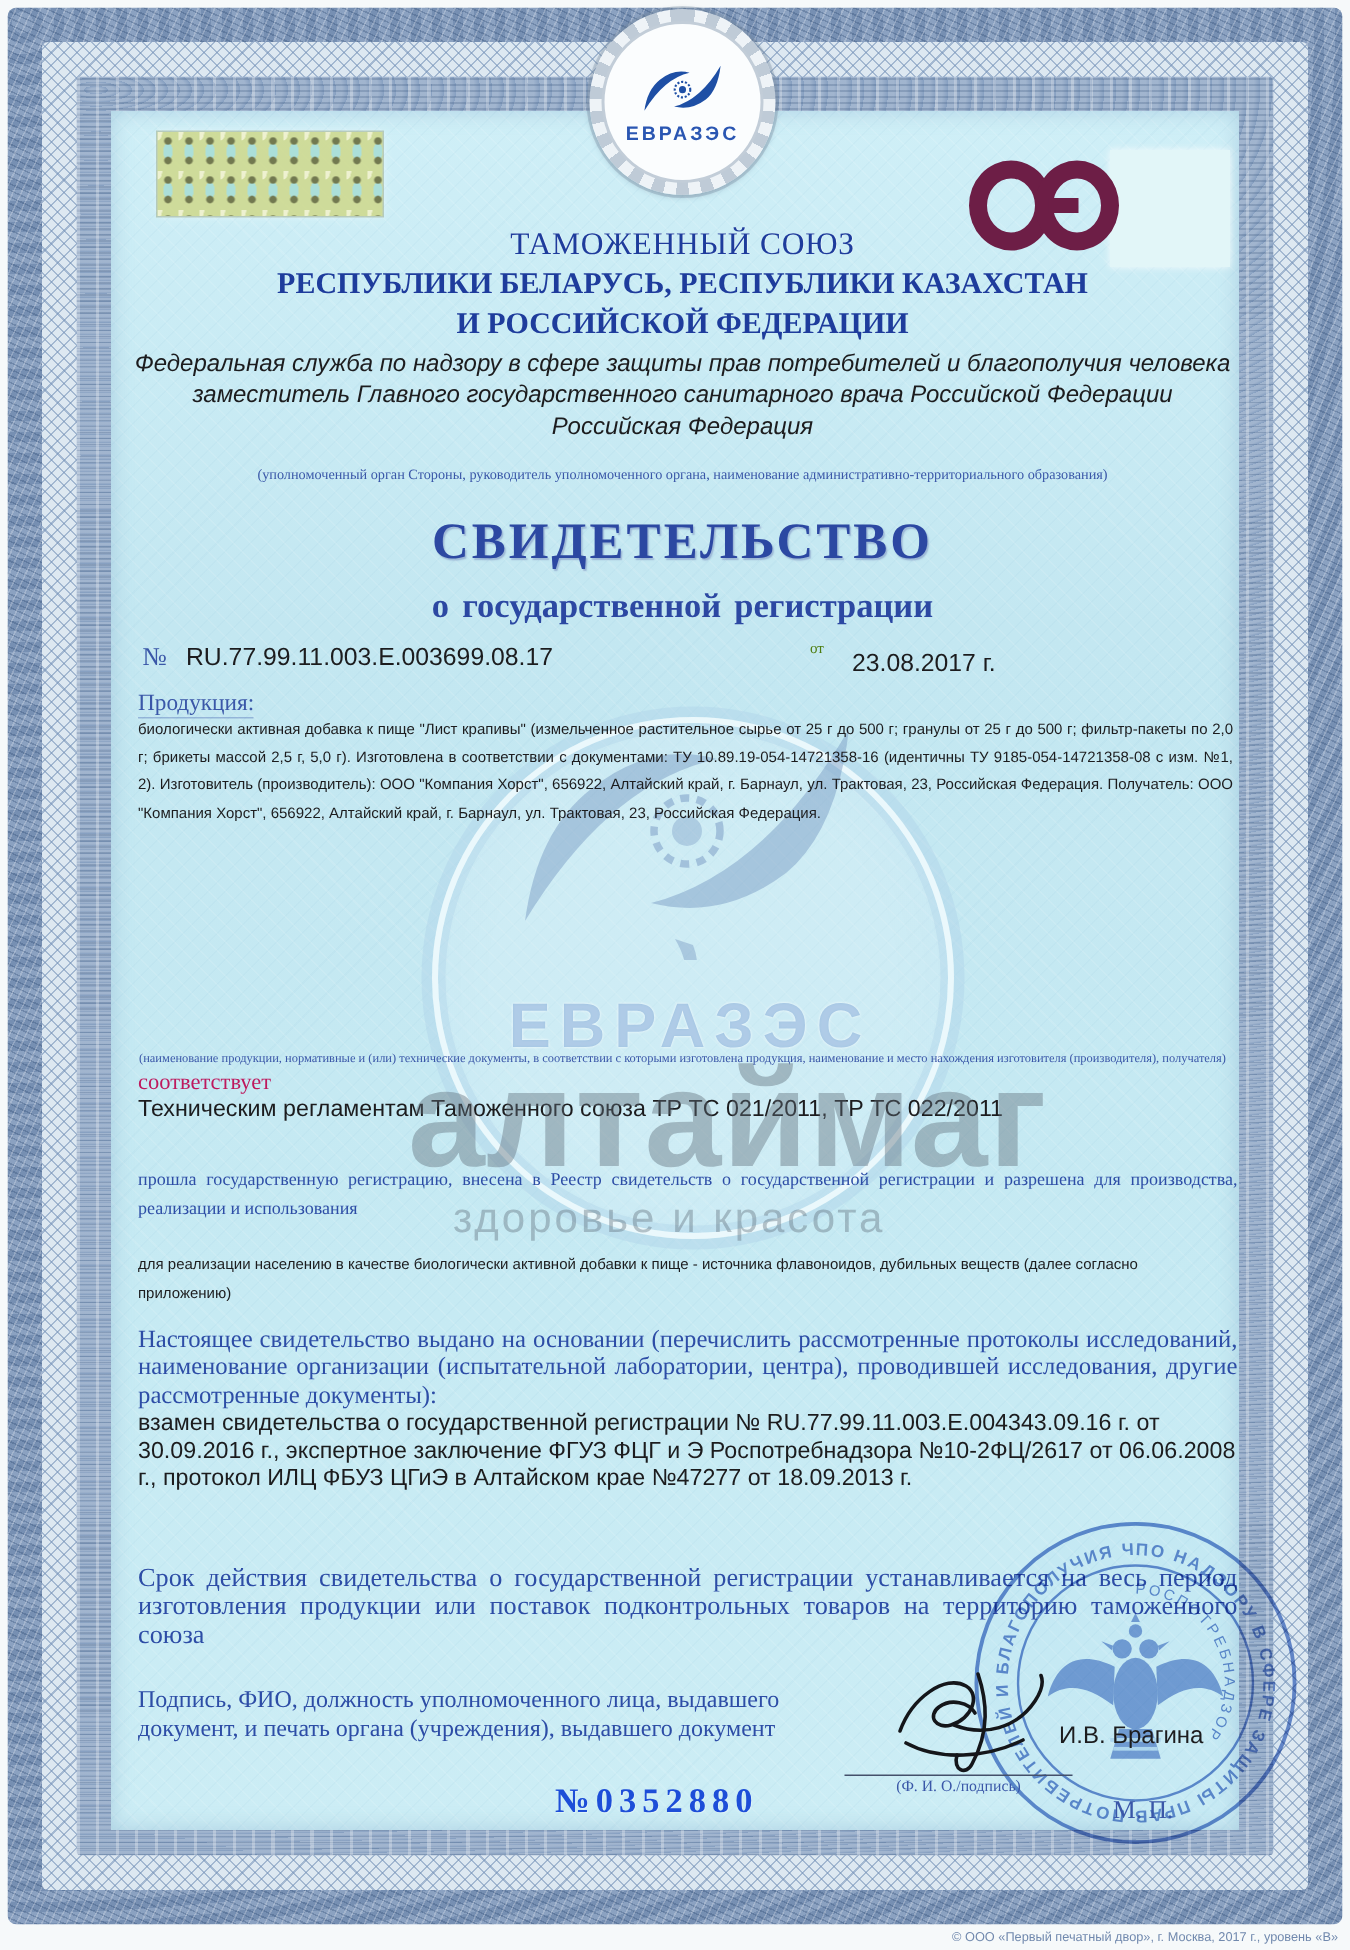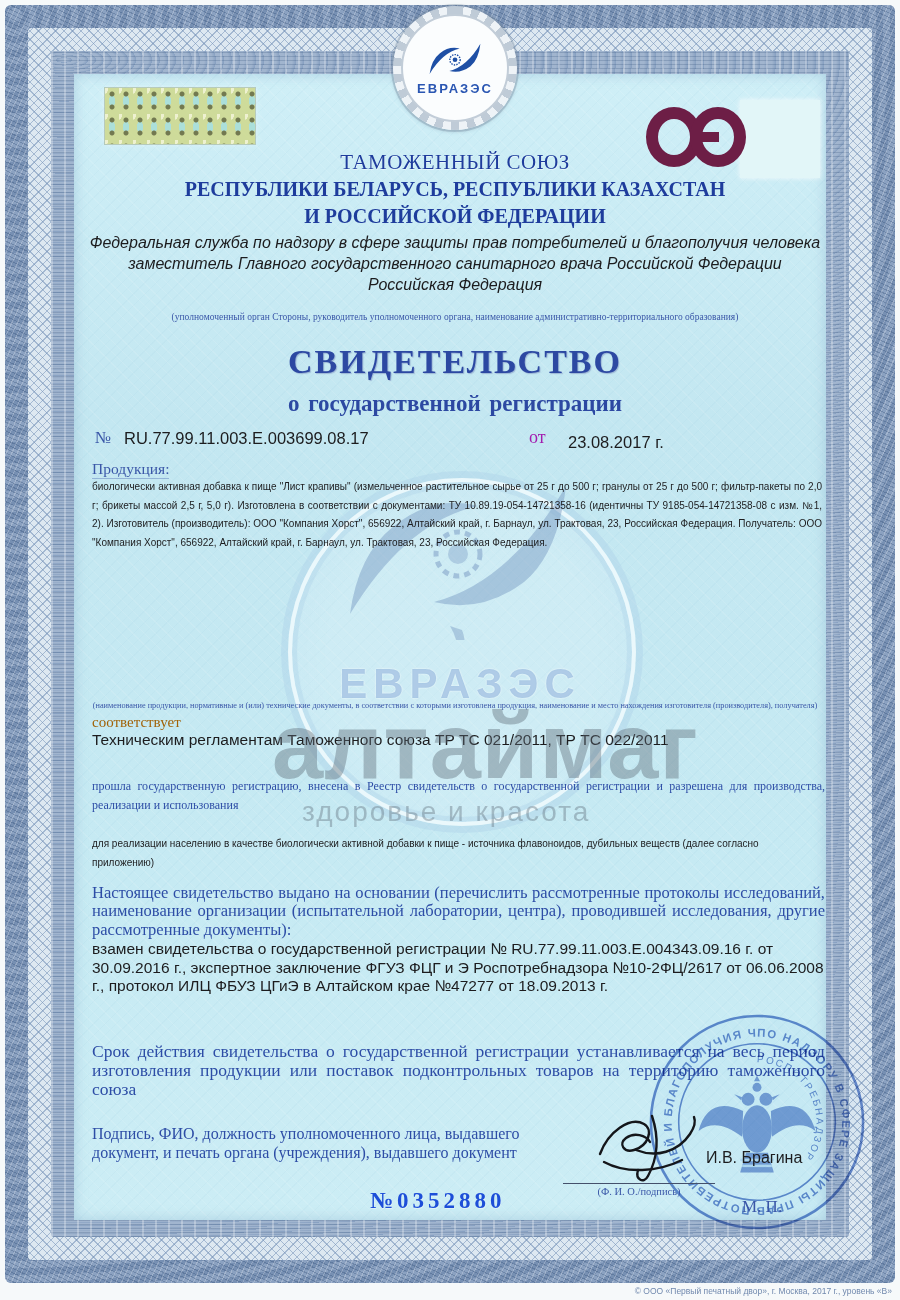--- a/index.html
+++ b/index.html
@@ -45,27 +45,27 @@
   .hdr2{left:85px;top:178px;width:740px;font-size:20px;font-weight:bold;color:#1e3c9c;}
   .hdr3{left:85px;top:205px;width:740px;font-size:20px;font-weight:bold;color:#1e3c9c;}
   .auth{left:85px;top:232px;width:740px;font-size:16px;line-height:21px;font-style:italic;}
   .auth-cap{left:85px;top:312px;width:740px;font-size:9.5px;color:#3a57a8;}
   .title-main{left:85px;top:343px;width:740px;font-size:34px;font-weight:bold;color:#2c48a2;
       letter-spacing:2px;text-shadow:1px 1px 1px rgba(120,140,190,.55);}
   .title-sub{left:85px;top:391px;width:740px;font-size:23px;font-weight:bold;color:#2c48a2;word-spacing:3px;}
 
   .no-label{left:95px;top:428px;font-size:17px;color:#3a57a8;}
   .no-value{left:124px;top:429px;font-size:16.5px;}
-  .ot-label{left:529px;top:427px;font-size:18px;color:#a21caf;}
+  .ot-label{left:540px;top:427px;font-size:10px;color:#4d7c0f;}
   .date-value{left:568px;top:433px;font-size:16.5px;}
 
   .prod-label{left:92px;top:460px;font-size:15.5px;color:#3a57a8;border-bottom:1px solid rgba(58,87,168,.35);padding-bottom:0px;}
   .prod-text{left:92px;top:478px;width:730px;font-size:10px;line-height:18.7px;}
   .prod-cap{left:82px;top:701px;width:746px;font-size:8.3px;color:#3a57a8;}
-  .conf-label{left:92px;top:714px;font-size:15px;color:#a16207;}
+  .conf-label{left:92px;top:714px;font-size:15px;color:#be185d;}
   .conf-value{left:92px;top:731px;width:730px;font-size:15.5px;}
 
   .statement{left:92px;top:777px;width:733px;font-size:12px;line-height:19px;}
   .usage{left:92px;top:834px;width:730px;font-size:10px;line-height:19px;}
   .basis-label{left:92px;top:884px;width:733px;font-size:16.5px;line-height:18.3px;}
   .basis-value{left:92px;top:940px;width:733px;font-size:15.5px;line-height:18.6px;}
   .validity{left:92px;top:1042px;width:733px;font-size:17.5px;line-height:19px;}
   .sig-label{left:92px;top:1125px;width:430px;font-size:16px;line-height:18.6px;}
 
   .sig-name{left:706px;top:1149px;font-size:16px;z-index:7;}

